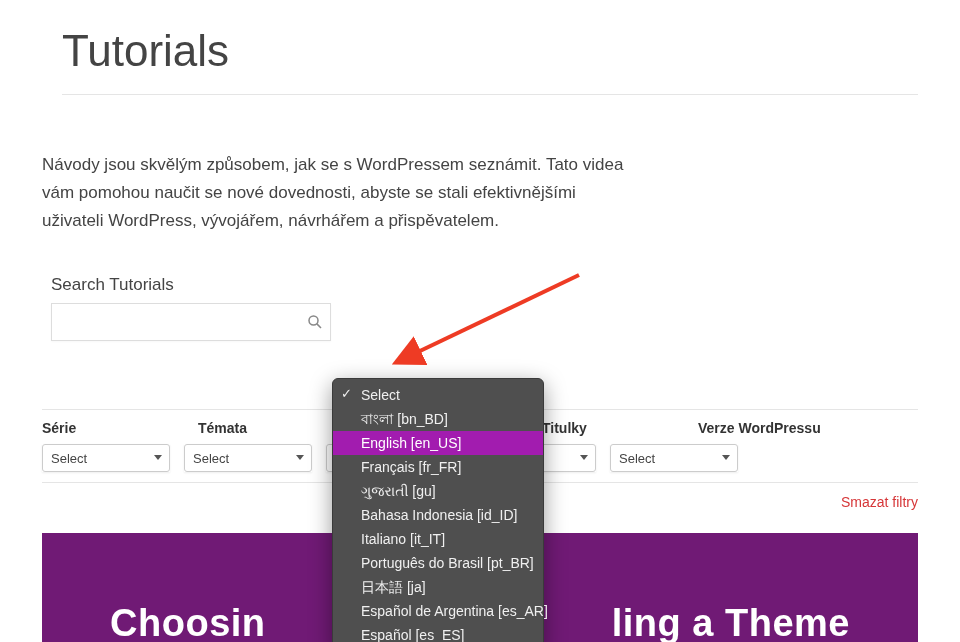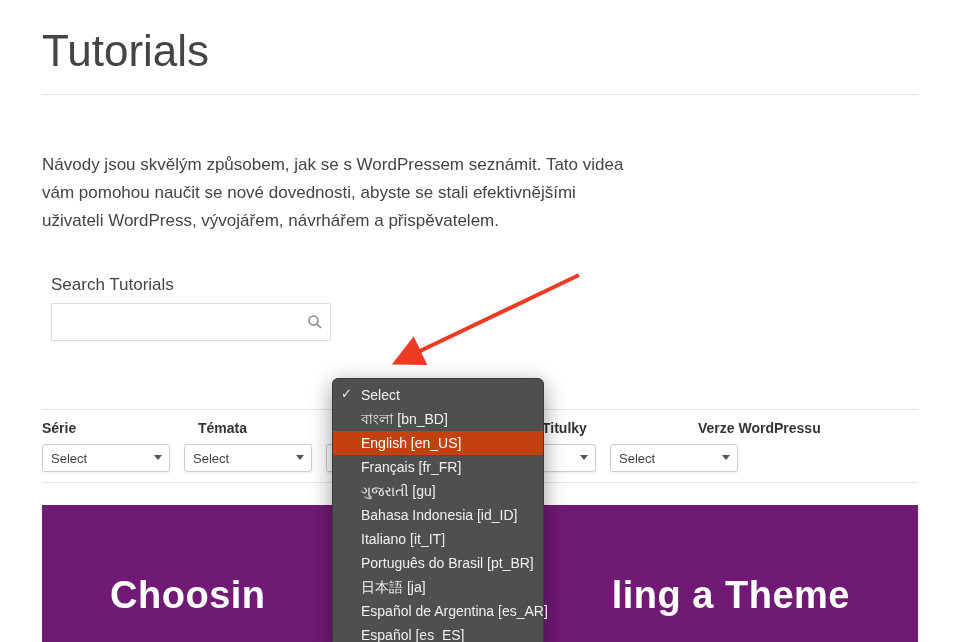--- a/index.html
+++ b/index.html
@@ -15,20 +15,21 @@
     .container {
       padding: 0 42px;
     }
     h1.page-title {
       font-size: 44px;
       font-weight: 400;
       color: #444;
       letter-spacing: 0px;
       padding: 26px 0 18px 0;
       border-bottom: 1px solid #e5e5e5;
+      margin-left: 20px;
     }
     .intro-row {
       display: flex;
       gap: 40px;
       margin-top: 56px;
       flex-direction: column;
     }
     .intro-text {
       flex: 1;
       color: #444;
@@ -176,21 +177,21 @@
       position: relative;
     }
     .dropdown-item.checked::before {
       content: "✓";
       position: absolute;
       left: 8px;
       top: 1px;
       font-size: 13px;
     }
     .dropdown-item.highlight {
-      background: #c2410c;
+      background: #a21caf;
       color: #fff;
     }
     
     .arrow {
       position: absolute;
       left: 389px;
       top: 269px;
       pointer-events: none;
     }
   </style>
@@ -244,20 +245,23 @@
         </select>
       </div>
       <div class="select-wrap">
         <select class="filter-select">
           <option>Select</option>
         </select>
       </div>
     </div>
   </div>
 
+  <div class="clear-row">
+    <a class="clear-link">Smazat filtry</a>
+  </div>
 
   <div class="hero">
     <div class="hero-title">
       <span>Choosin</span><span style="visibility:hidden">xxxxxxxxxxxxxxxx</span><span>ling a Theme</span>
     </div>
   </div>
 </div>
 
 <div class="dropdown-menu" id="langMenu">
     <div class="dropdown-item checked">Select</div>

